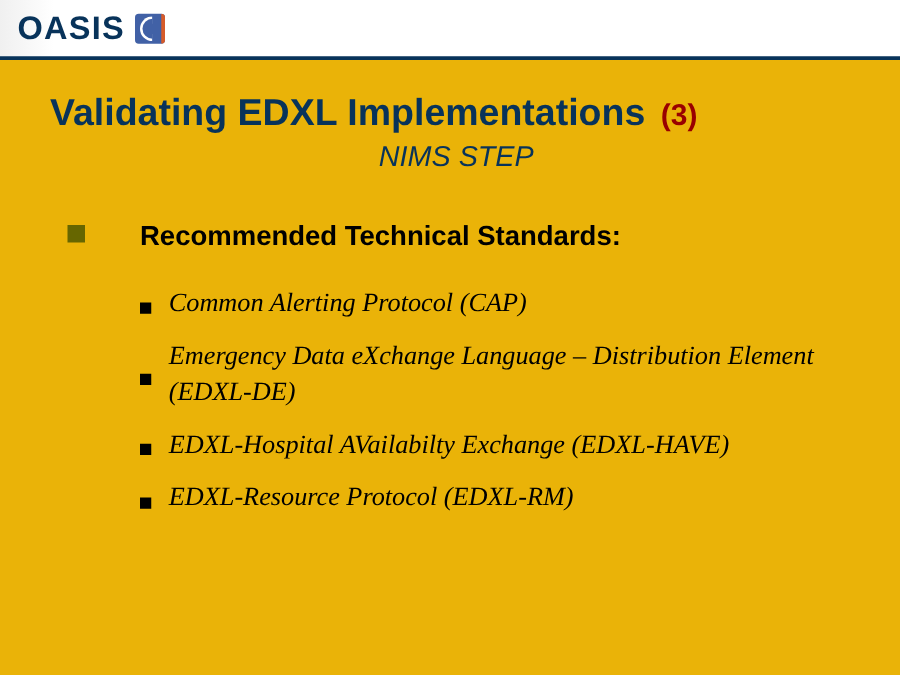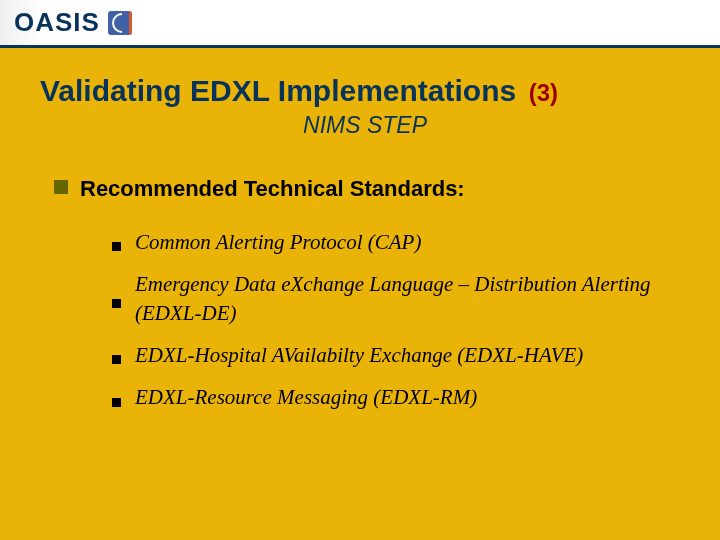--- a/index.html
+++ b/index.html
@@ -133,20 +133,21 @@
     background: #666600;
     flex: 0 0 14px;
     margin-top: 4px;
     margin-right: 12px;
   }
   .level1-text {
     font-size: 22px;
     font-weight: bold;
     color: #000;
     font-family: Arial, Helvetica, sans-serif;
+    margin-left: 32px;
   }
   .level2-list {
     margin-left: 58px;
     margin-top: 4px;
   }
   .level2 {
     display: flex;
     align-items: center;
     margin-bottom: 14px;
   }
@@ -193,26 +194,26 @@
       <span class="sq-bullet"></span>
       <span class="level1-text">Recommended Technical Standards:</span>
     </div>
     <div class="level2-list">
       <div class="level2">
         <span class="sq-bullet-sm"></span>
         <span class="level2-text">Common Alerting Protocol (CAP)</span>
       </div>
       <div class="level2">
         <span class="sq-bullet-sm"></span>
-        <span class="level2-text">Emergency Data eXchange Language – Distribution Alerting (EDXL-DE)</span>
+        <span class="level2-text">Emergency Data eXchange Language – Distribution Element (EDXL-DE)</span>
       </div>
       <div class="level2">
         <span class="sq-bullet-sm"></span>
         <span class="level2-text">EDXL-Hospital AVailabilty Exchange (EDXL-HAVE)</span>
       </div>
       <div class="level2">
         <span class="sq-bullet-sm"></span>
-        <span class="level2-text">EDXL-Resource Messaging (EDXL-RM)</span>
+        <span class="level2-text">EDXL-Resource Protocol (EDXL-RM)</span>
       </div>
     </div>
   </div>
 
 </div>
 
 </body></html>

